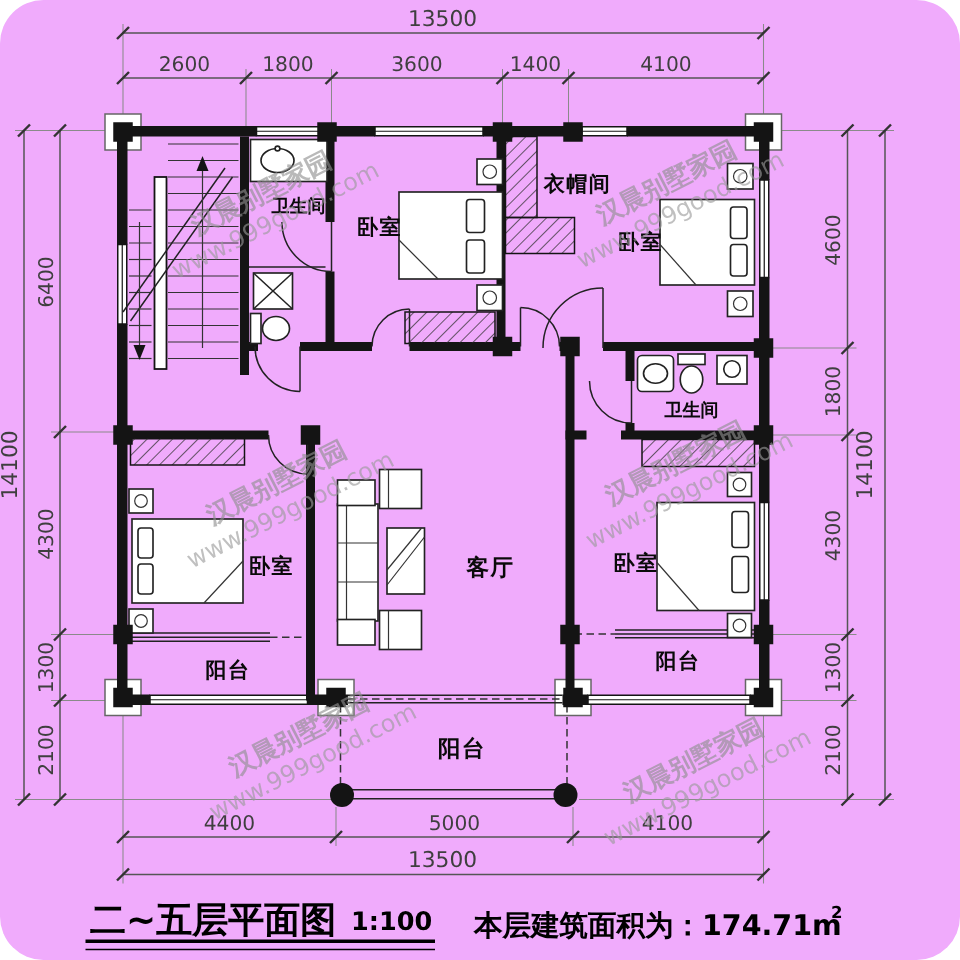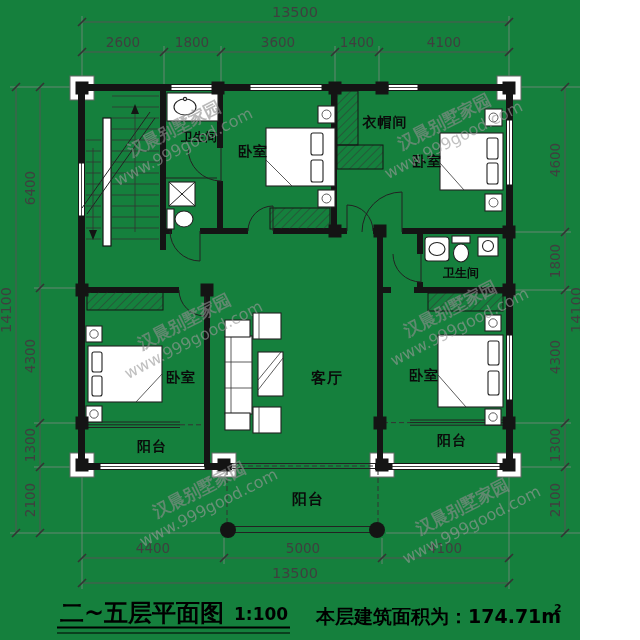--- a/index.html
+++ b/index.html
@@ -1,16 +1,16 @@
 <!DOCTYPE html>
 <html><head>
 <meta charset="utf-8">
 <style>
   html,body{margin:0;padding:0;background:#ffffff;}
-  #stage{position:relative;width:580px;height:640px;background:#15803d;overflow:hidden;}
+  #stage{position:relative;width:640px;height:640px;background:#f0abfc;overflow:hidden;border-radius:29px;}
   svg{display:block;}
   .wall{fill:#141414;}
   .thin{stroke:#222;stroke-width:1;fill:none;}
   .thin2{stroke:#333;stroke-width:0.8;fill:none;}
   .fix{stroke:#222;stroke-width:1.1;fill:#fff;}
   .dimline{stroke:#555;stroke-width:1;fill:none;}
   .ext{stroke:#8a8a8a;stroke-width:0.7;fill:none;}
   .tk{stroke:#333;stroke-width:1.6;}
   .dimtxt{font:13.5px "DejaVu Sans", sans-serif;fill:#3f3f3f;text-anchor:middle;}
   .dimtot{font:14.5px "DejaVu Sans", sans-serif;fill:#3f3f3f;text-anchor:middle;}

